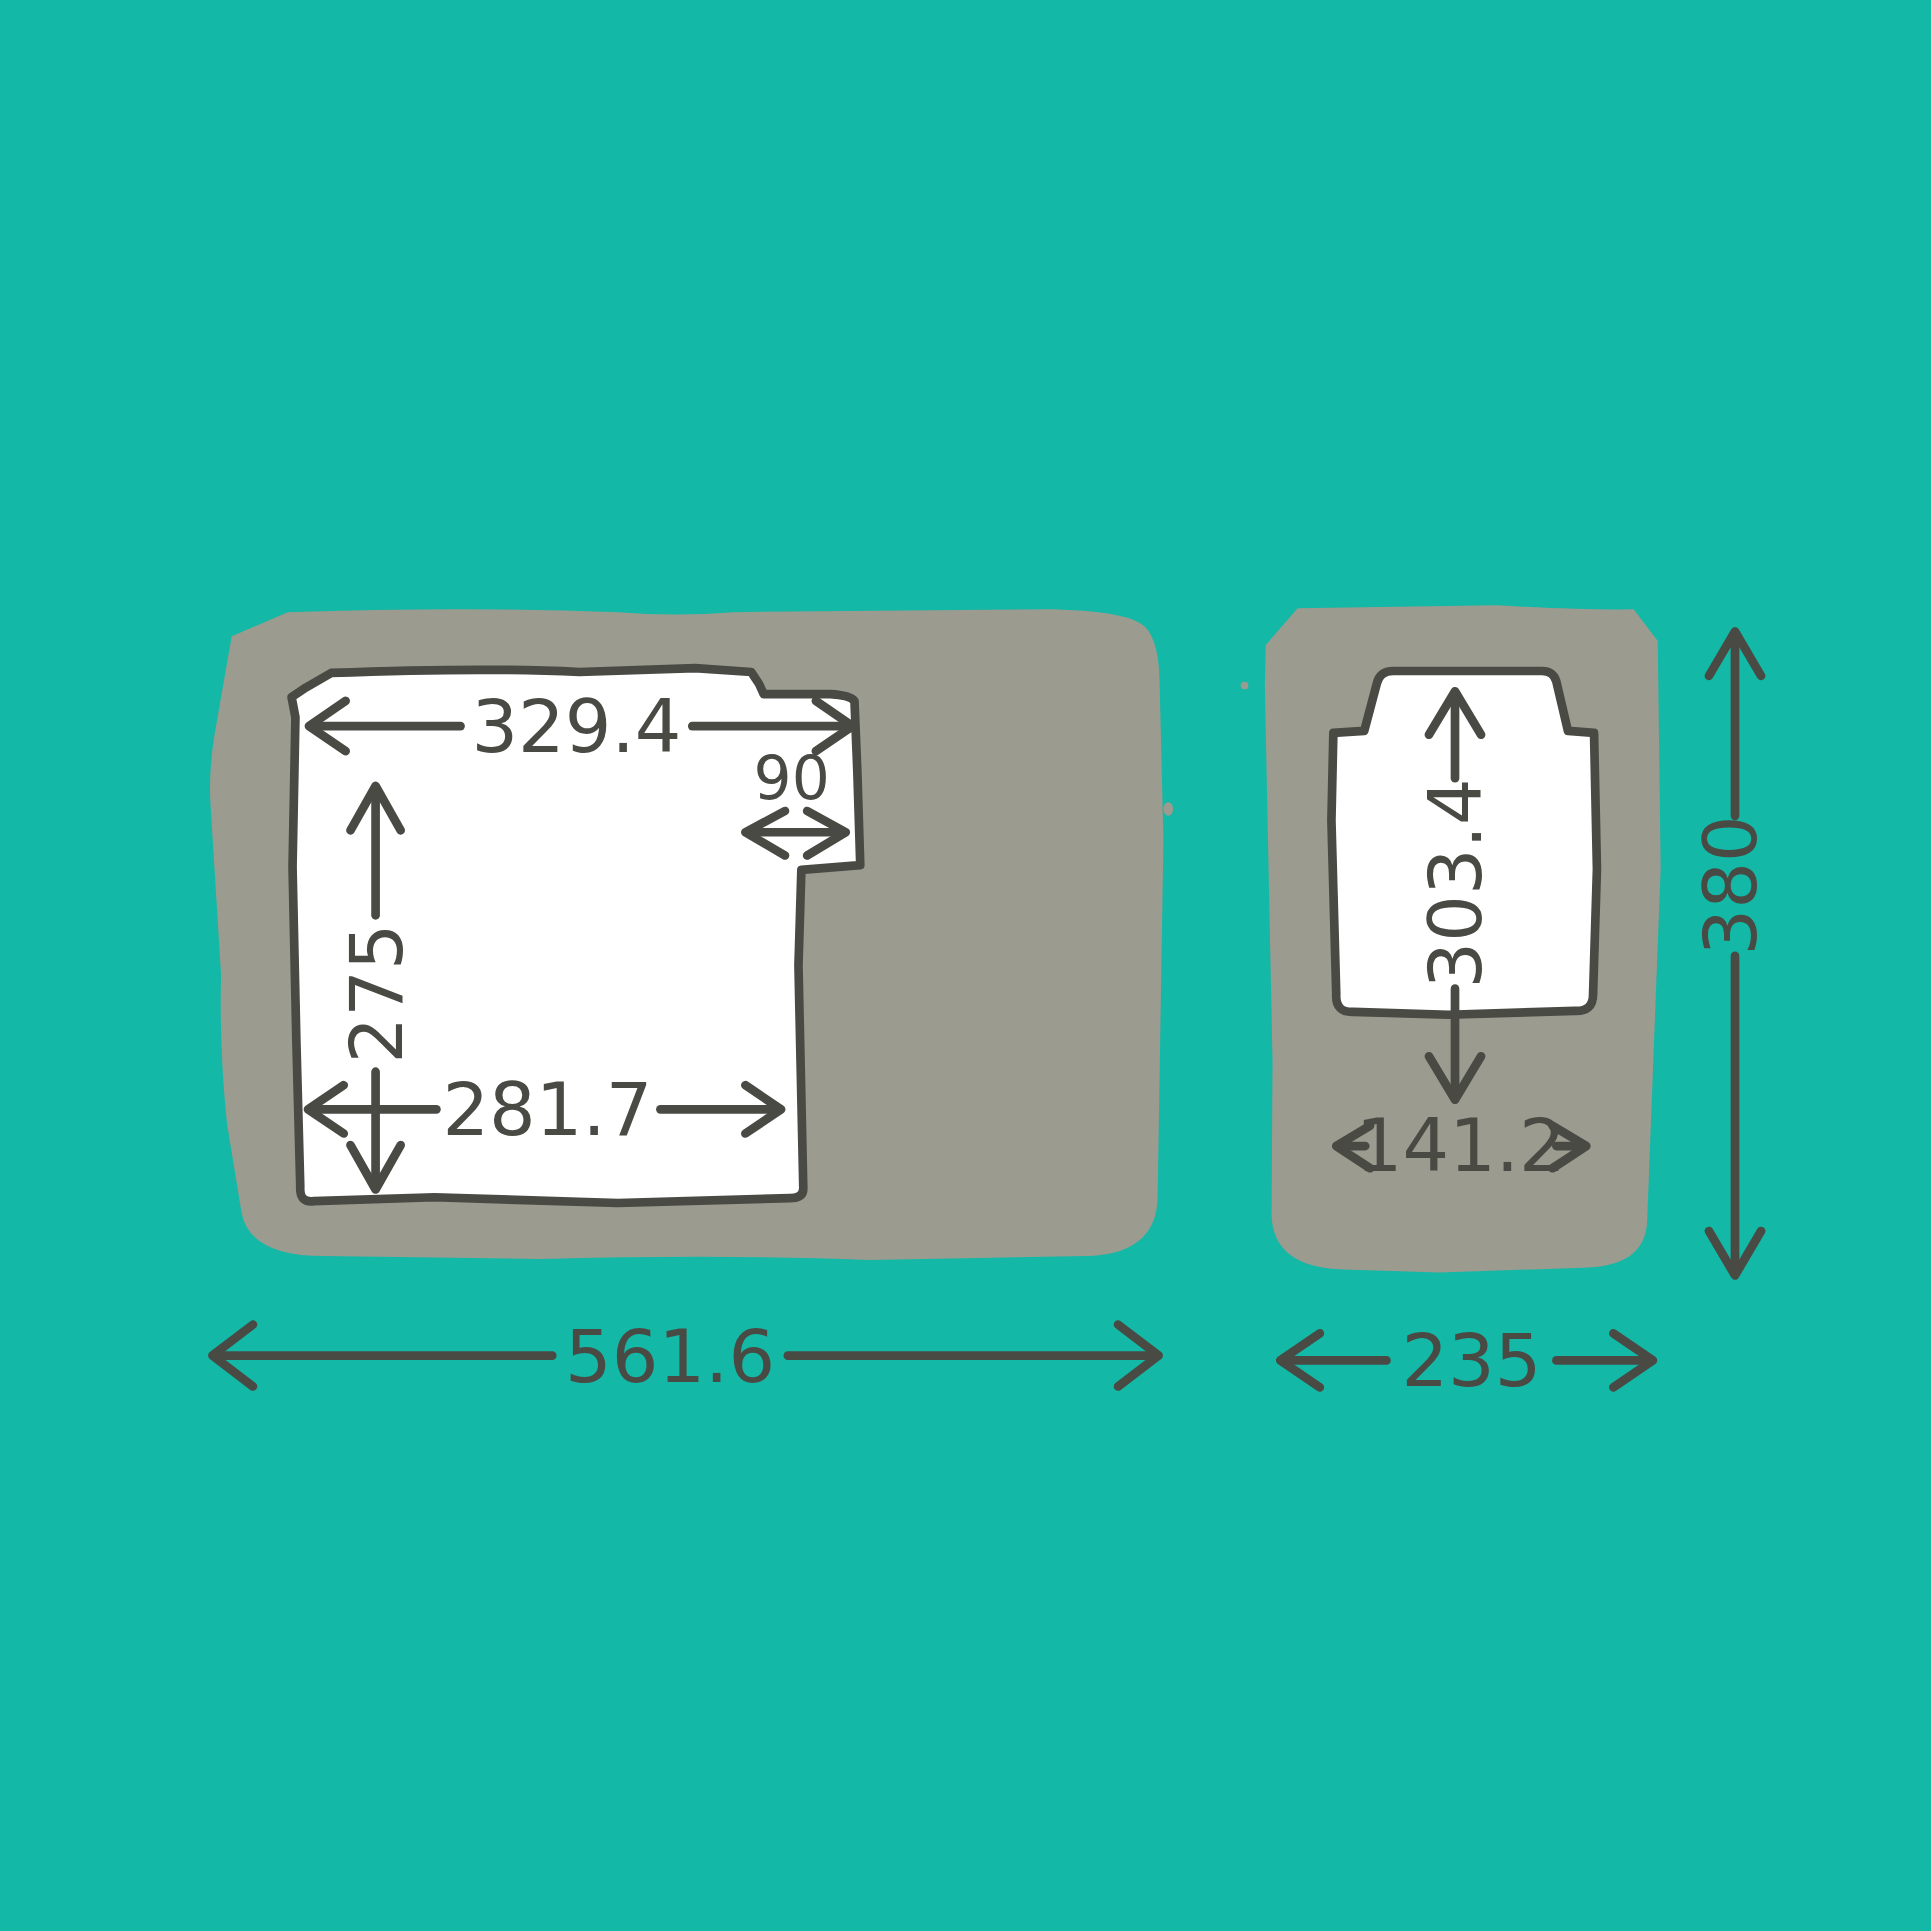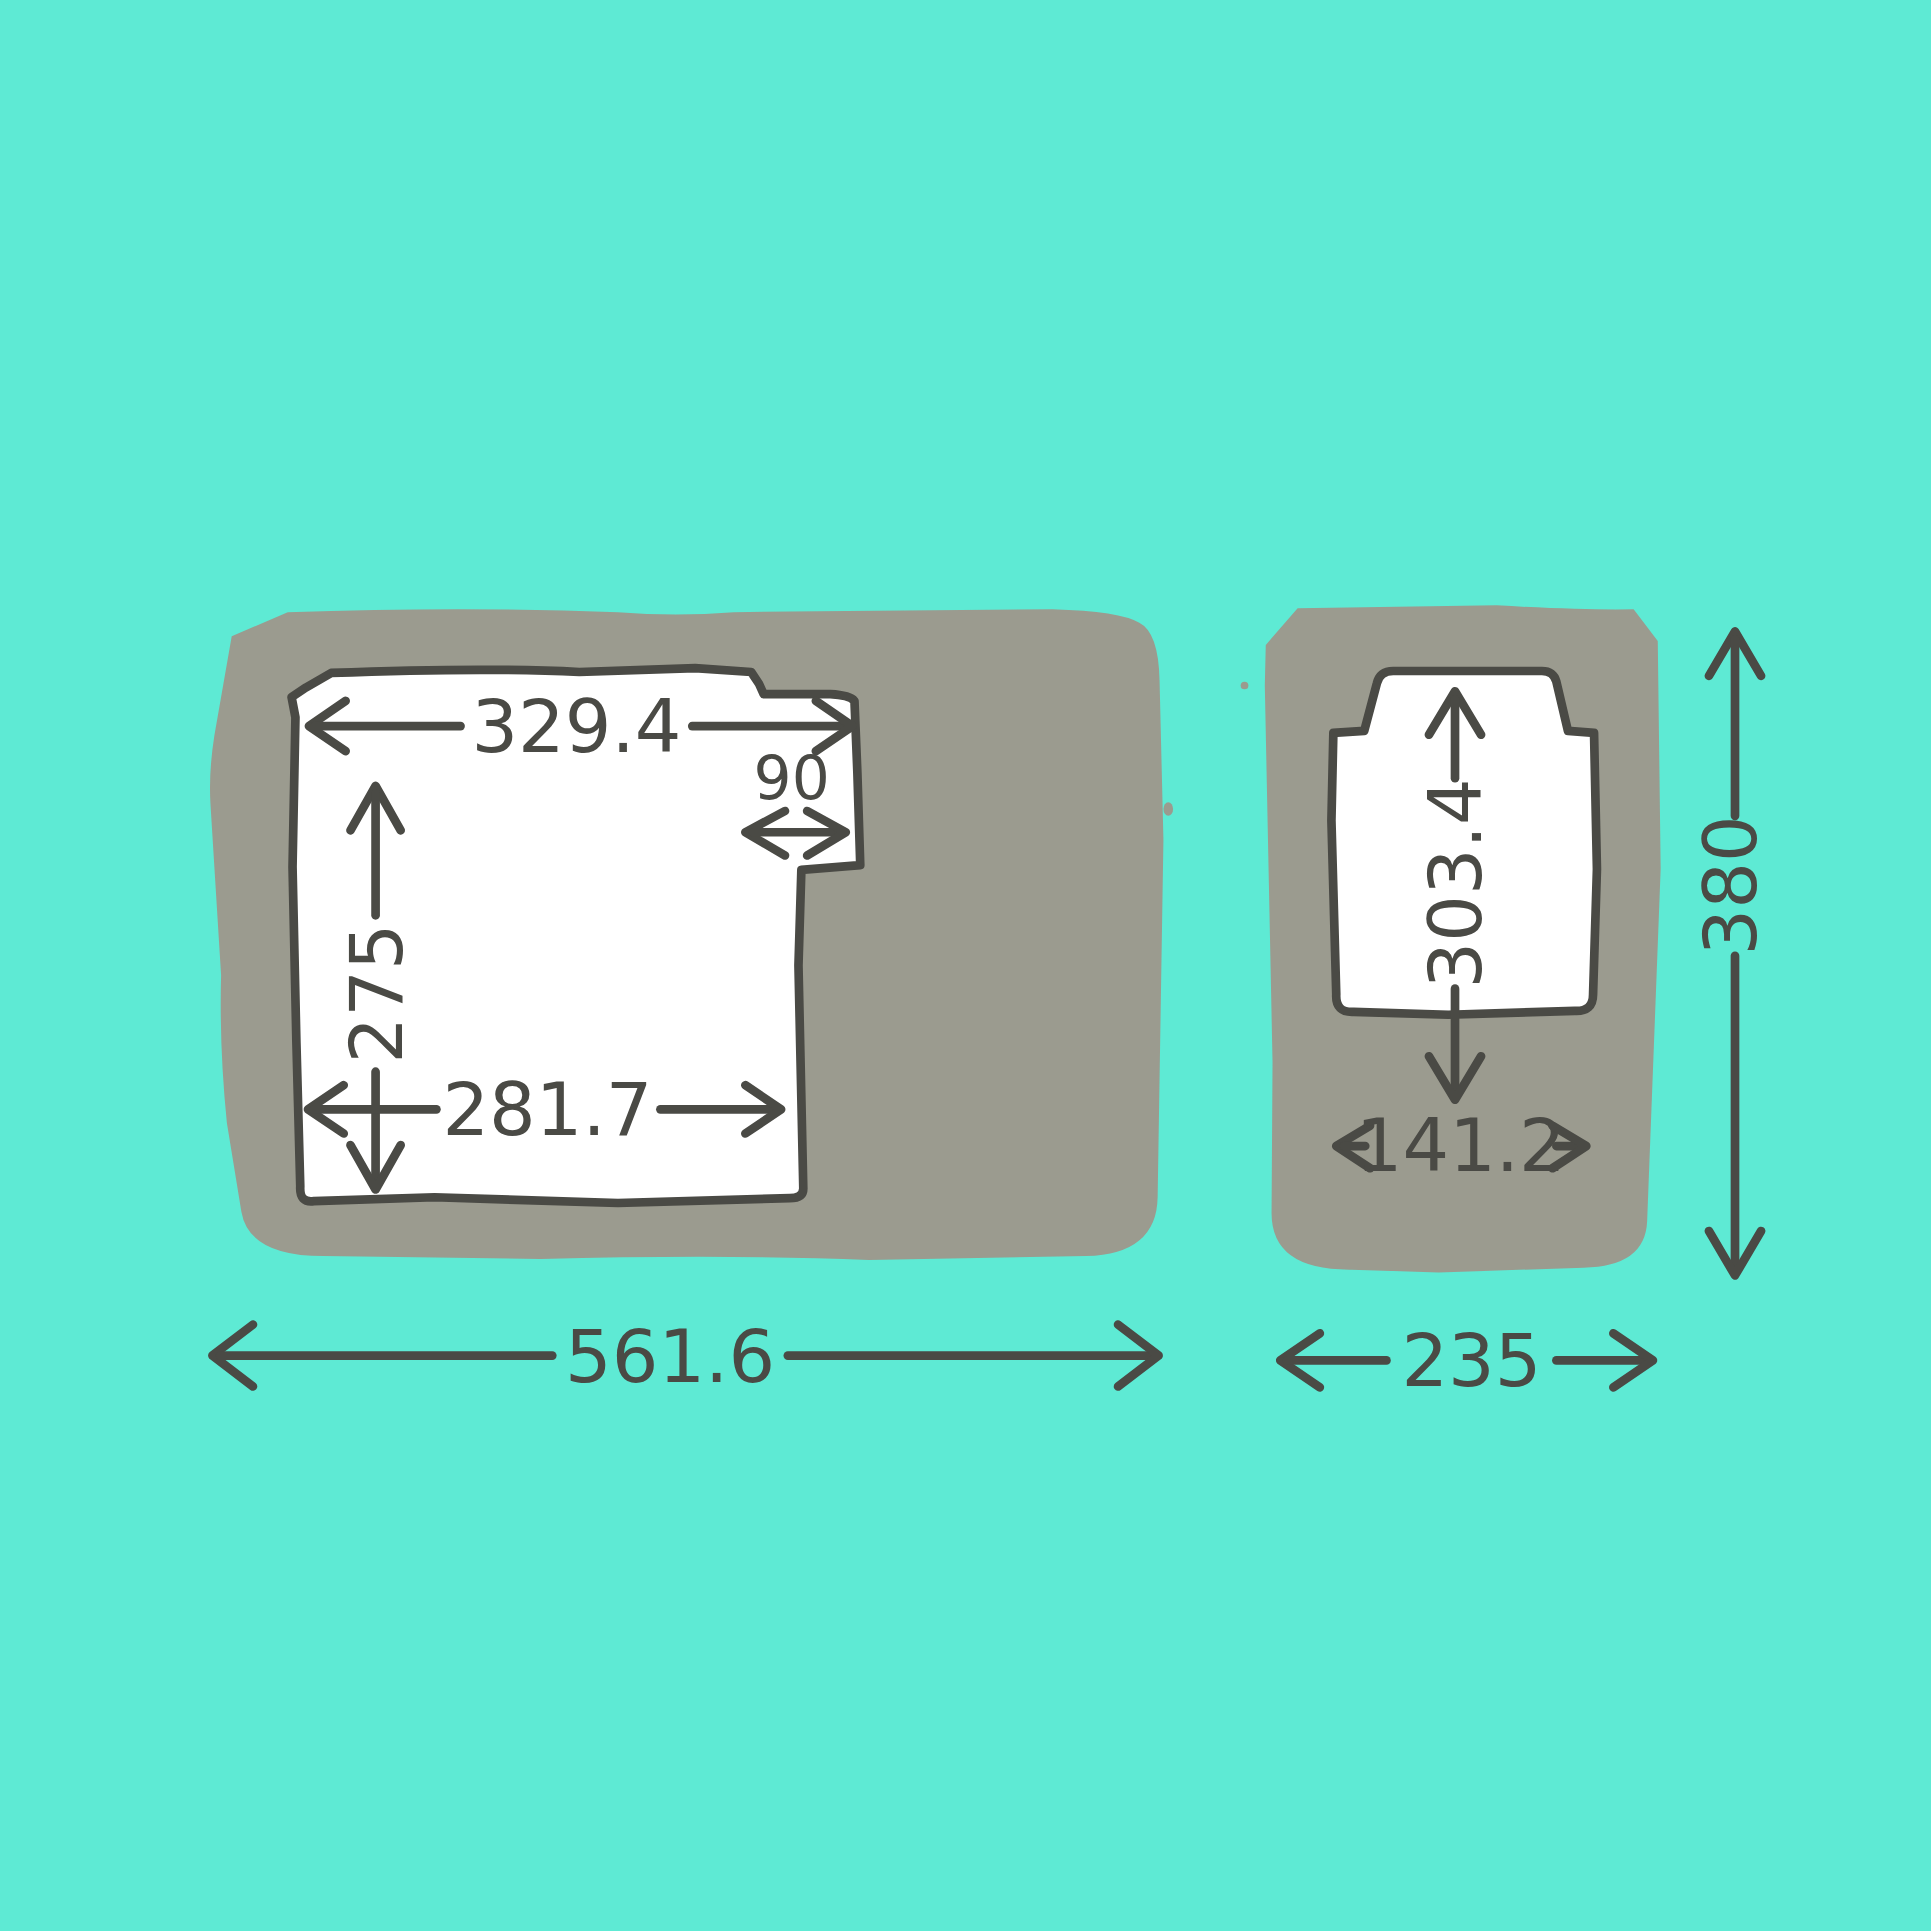--- a/index.html
+++ b/index.html
@@ -1,19 +1,19 @@
 <!DOCTYPE html>
 <html><head>
 <meta charset="utf-8">
 <style>
   html,body{margin:0;padding:0;background:#000;}
   .canvas{
     position:relative;
     width:1931px;height:1931px;
-    background:#5eead4;
+    background:#14b8a6;
     overflow:hidden;
     font-family:"DejaVu Sans","Liberation Sans",sans-serif;
   }
   svg{display:block;width:1931px;height:1931px;}
   .body-fill{fill:#9b9b8f;stroke:none;}
   .cutout{fill:#ffffff;stroke:#4a4a45;stroke-width:9;stroke-linejoin:round;}
   .dim{fill:none;stroke:#4a4a45;stroke-width:9;stroke-linecap:round;stroke-linejoin:round;}
   .dim-text{fill:#4a4a45;font-size:76px;text-anchor:middle;}
   .dim-text-small{fill:#4a4a45;font-size:62px;text-anchor:middle;}
   .fleck{fill:#9b9b8f;stroke:none;}

